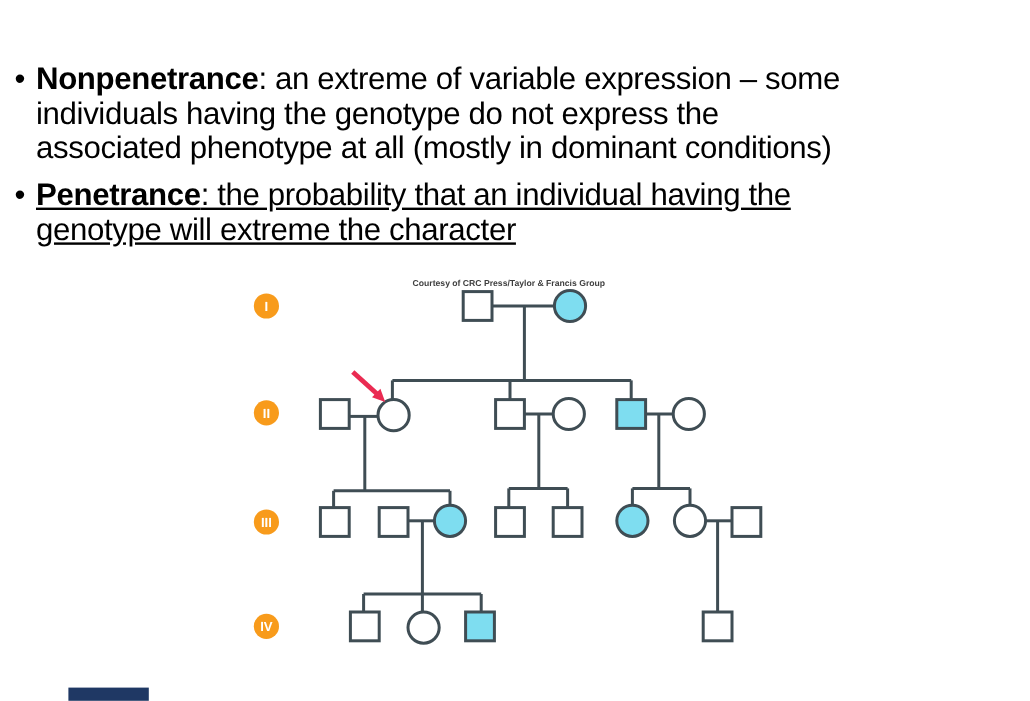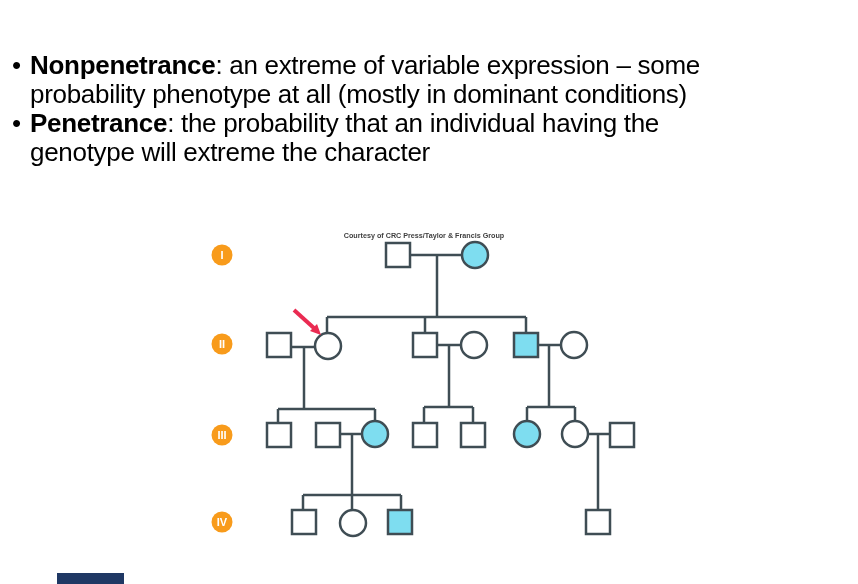--- a/index.html
+++ b/index.html
@@ -2,41 +2,42 @@
 <html><head>
 <meta charset="utf-8">
 <style>
   html,body{margin:0;padding:0;}
   body{width:858px;height:584px;background:#ffffff;overflow:hidden;}
   .slide{position:relative;width:704px;height:584px;background:#fff;
          font-family:"Liberation Sans",sans-serif;color:#000;}
   .bullets{position:absolute;left:10px;top:51px;width:840px;}
   .bullet-item{position:relative;padding-left:20px;font-size:26px;
                line-height:29px;letter-spacing:-0.3px;}
-  .bullet-item + .bullet-item{}
+  .bullet-item + .bullet-item{margin-top:10px;text-decoration:underline;}
   .bullet-item::before{content:"\2022";position:absolute;left:2px;top:0;
                font-size:26px;}
   .bullet-item b{font-weight:700;}
   .line{white-space:nowrap;}
   #pedigree-svg{position:absolute;left:190px;top:220px;width:460px;height:330px;}
   #pedigree-svg .caption{font-family:"Liberation Sans",sans-serif;
                font-size:7.2px;font-weight:bold;fill:#3f3f3f;}
   .footer-bar{position:absolute;left:57px;top:573px;width:67px;height:11px;
                background:#1f3864;}
 </style>
 </head>
 <body>
 
 <div class="slide">
 
   <div class="bullets">
 
     <div class="bullet-item">
       <div class="line"><b>Nonpenetrance</b><span>: an extreme of variable expression – some</span></div>
-      <div class="line">probability phenotype at all (mostly in dominant conditions)</div>
+      <div class="line">individuals having the genotype do not express the</div>
+      <div class="line">associated phenotype at all (mostly in dominant conditions)</div>
     </div>
 
     <div class="bullet-item">
       <div class="line"><b>Penetrance</b><span>: the probability that an individual having the</span></div>
       <div class="line">genotype will extreme the character</div>
     </div>
 
   </div>
 
   <svg id="pedigree-svg" viewBox="190 220 460 330" xmlns="http://www.w3.org/2000/svg">

